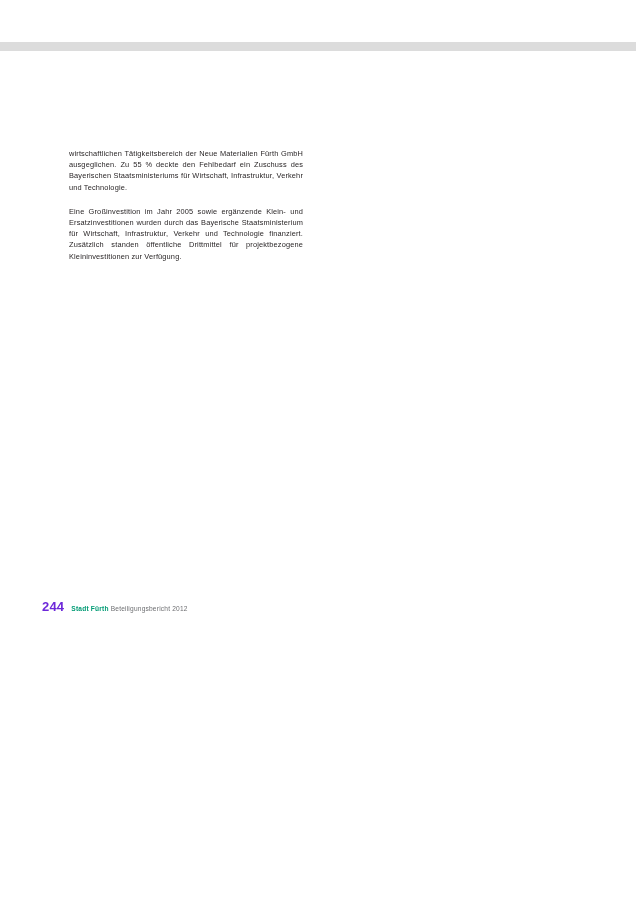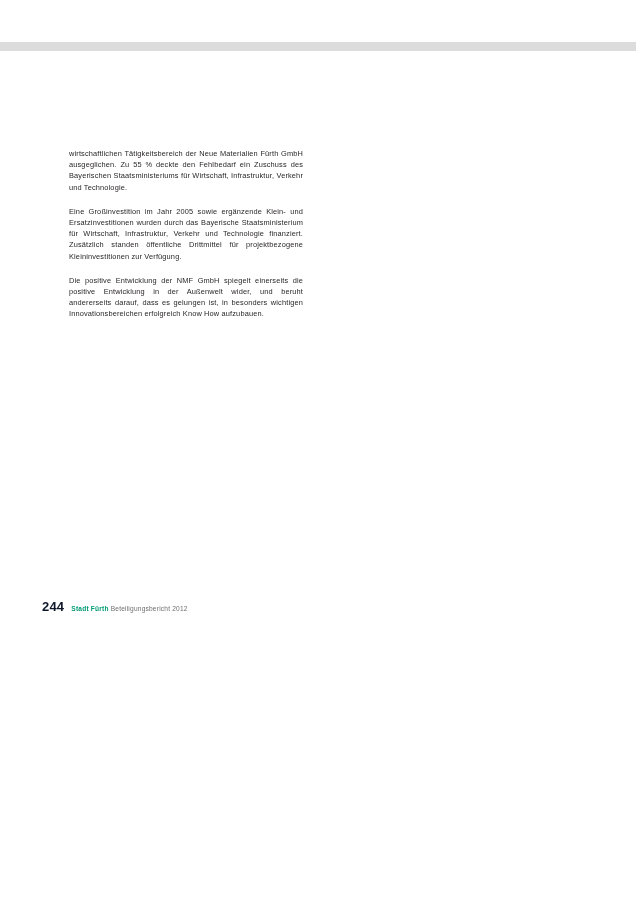--- a/index.html
+++ b/index.html
@@ -51,21 +51,21 @@
     position: absolute;
     left: 42px;
     bottom: 46px;
     display: flex;
     align-items: baseline;
     white-space: nowrap;
   }
   .folio {
     font-size: 13px;
     font-weight: bold;
-    color: #0f172a;
+    color: #6d28d9;
     letter-spacing: 0.2px;
   }
   .footer-title {
     margin-left: 7px;
     font-size: 6.6px;
     color: #009b74;
     font-weight: bold;
     letter-spacing: 0.2px;
   }
   .footer-sub {
@@ -78,21 +78,20 @@
 </head>
 <body>
 
 <div class="page">
 
   <div class="top-band"></div>
 
   <div class="text-column">
     <p class="para">wirtschaftlichen Tätigkeitsbereich der Neue Materialien Fürth GmbH ausgeglichen. Zu 55 % deckte den Fehlbedarf ein Zuschuss des Bayerischen Staatsministeriums für Wirtschaft, Infrastruktur, Verkehr und Technologie.</p>
     <p class="para">Eine Großinvestition im Jahr 2005 sowie ergänzende Klein- und Ersatzinvestitionen wurden durch das Bayerische Staatsministerium für Wirtschaft, Infrastruktur, Verkehr und Technologie finanziert. Zusätzlich standen öffentliche Drittmittel für projektbezogene Kleininvestitionen zur Verfügung.</p>
-    <p class="para">Die positive Entwicklung der NMF GmbH spiegelt einerseits die positive Entwicklung in der Außenwelt wider, und beruht andererseits darauf, dass es gelungen ist, in besonders wichtigen Innovationsbereichen erfolgreich Know How aufzubauen.</p>
   </div>
 
   <div class="footer">
     <span class="folio">244</span>
     <span class="footer-title">Stadt Fürth</span>
     <span class="footer-sub">Beteiligungsbericht 2012</span>
   </div>
 
 </div>
 

